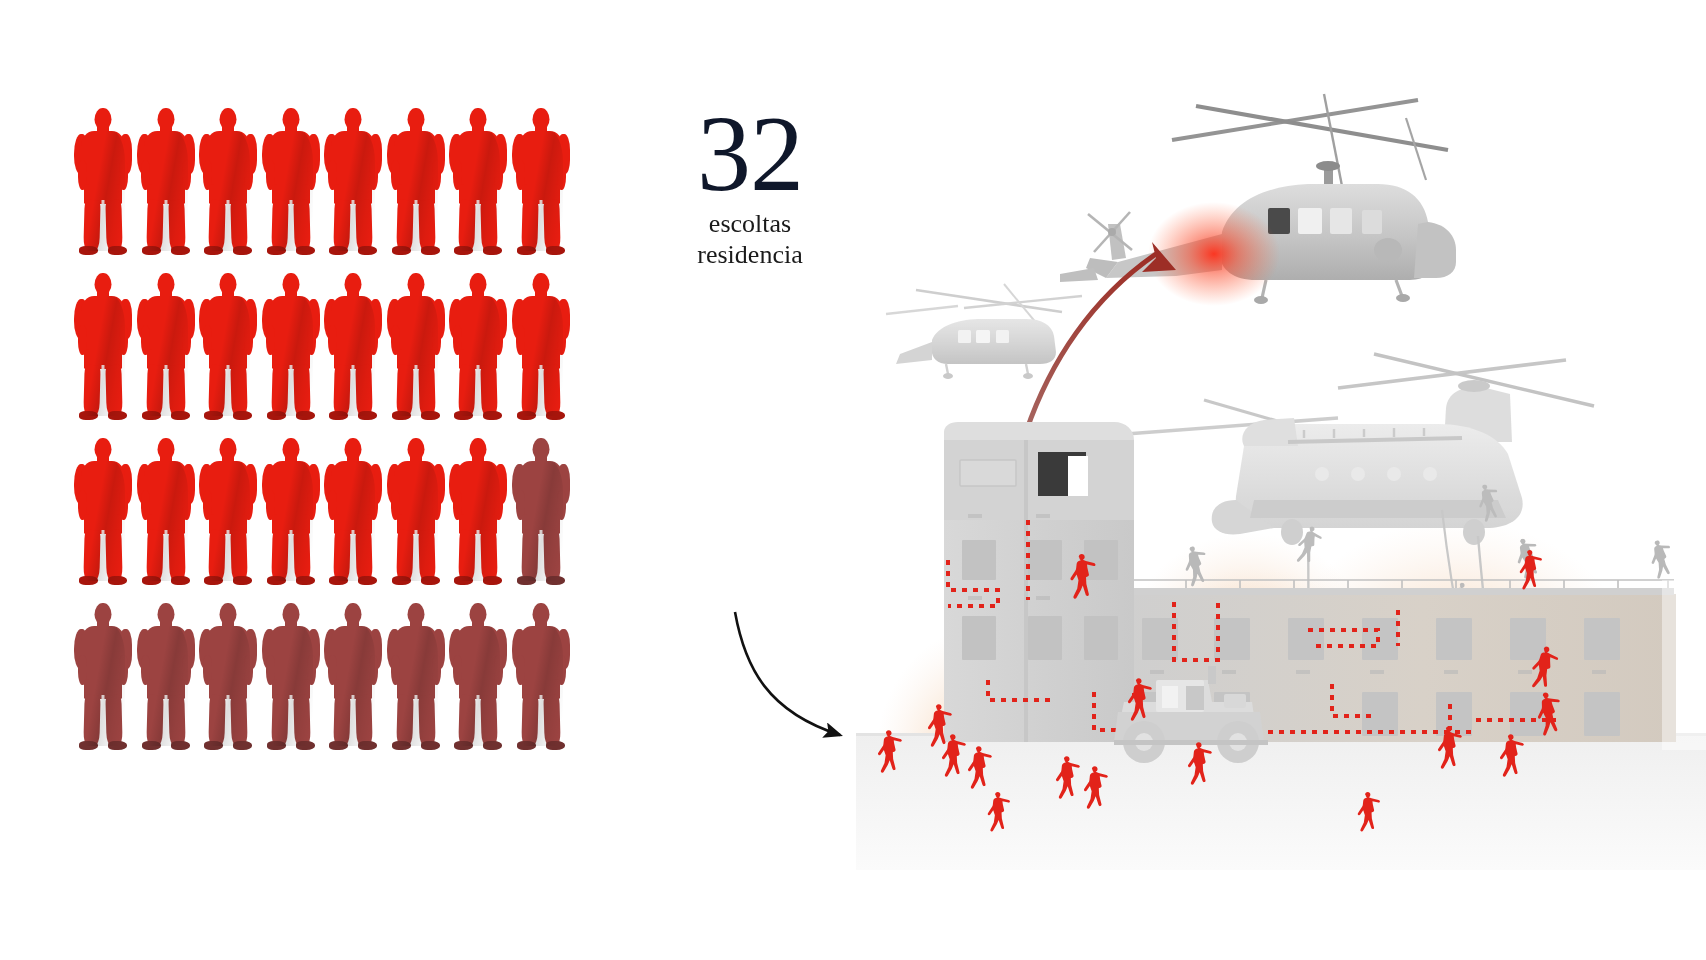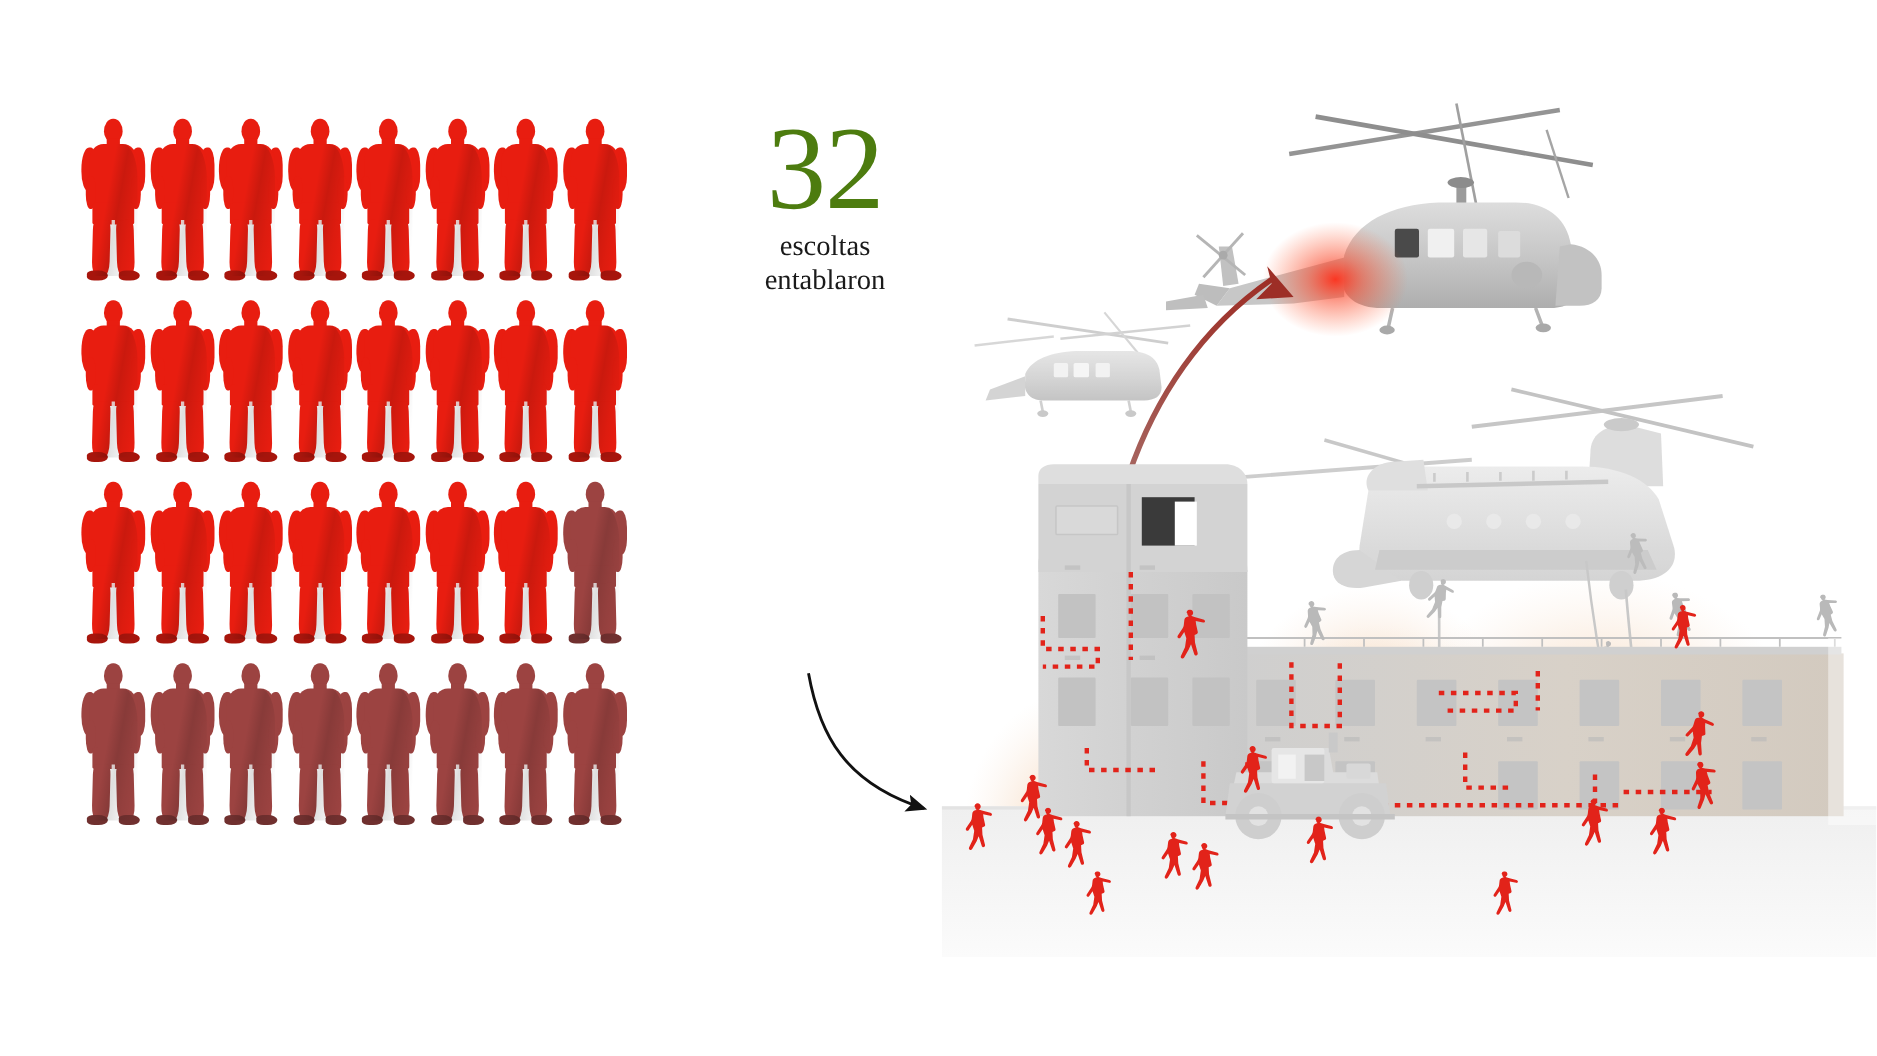--- a/index.html
+++ b/index.html
@@ -70,21 +70,21 @@
     background:linear-gradient(100deg,rgba(0,0,0,0) 38%,rgba(0,0,0,.13) 56%,rgba(0,0,0,.05) 75%,rgba(0,0,0,0) 92%);
     pointer-events:none;border-radius:30% 30% 16% 16%/26% 26% 10% 10%;
   }
 
   
   #bignum-block{
     position:absolute;left:590px;top:104px;width:320px;text-align:center;
   }
   #bignum{
     font-size:108px;line-height:.92;letter-spacing:-1px;font-weight:400;
-    color:#4d7c0f;font-family:"Liberation Serif","DejaVu Serif",serif;
+    color:#0f172a;font-family:"Liberation Serif","DejaVu Serif",serif;
   }
   #bignum-l1,#bignum-l2{
     font-size:26px;line-height:1.12;color:#1a1a1a;margin-top:2px;
   }
   #bignum-l1{margin-top:6px;}
 
   #paragraph{
     position:absolute;left:578px;top:340px;width:340px;
     text-align:center;font-size:27px;line-height:1.27;color:#111111;
   }
@@ -684,21 +684,21 @@
             <div class="footR"></div>
             <div class="shade"></div>
           </div>
         </div>
       </div>
     </div>
 
   <div id="bignum-block">
     <div id="bignum">32</div>
     <div id="bignum-l1">escoltas</div>
-    <div id="bignum-l2">entablaron</div>
+    <div id="bignum-l2">residencia</div>
   </div>
 
 
   <div id="black-arrow">
     <svg width="180" height="180" viewBox="0 0 180 180">
       <defs>
         <marker id="bhead" markerWidth="9" markerHeight="9" refX="6.2" refY="3.1" orient="auto" markerUnits="strokeWidth">
           <path d="M0,0 L7.4,3.1 L0,6.2 L1.5,3.1 Z" fill="#111111"></path>
         </marker>
       </defs>

